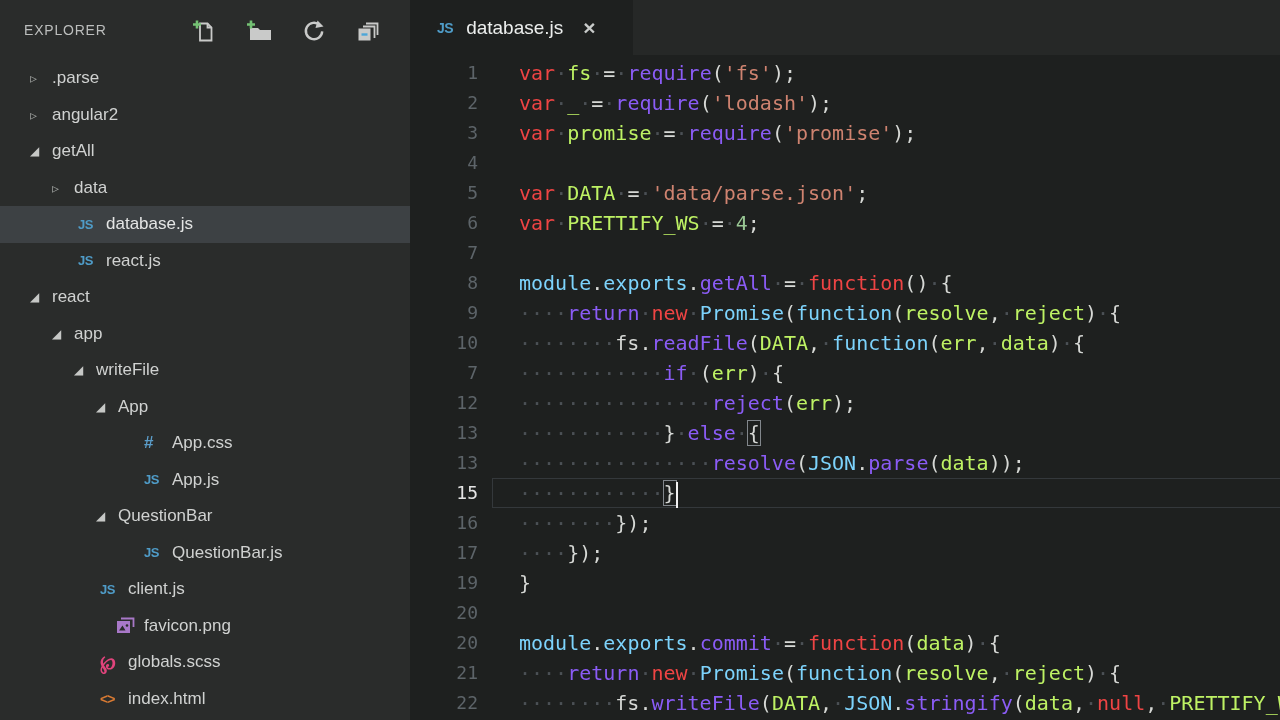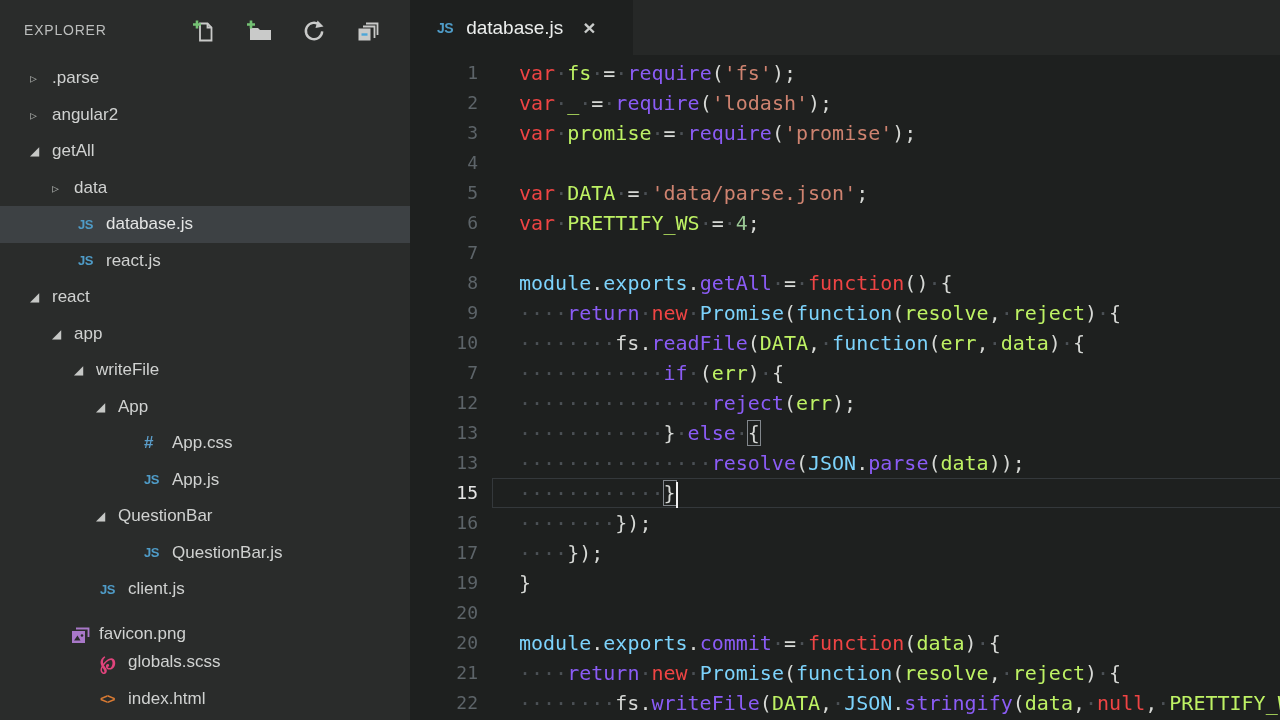--- a/index.html
+++ b/index.html
@@ -161,21 +161,21 @@
             <span class="badge js">JS</span>
           </span>
           <span>QuestionBar.js</span>
         </div>
         <div class="row" style="padding-left: 100px;">
           <span class="ficon">
             <span class="badge js">JS</span>
           </span>
           <span>client.js</span>
         </div>
-        <div class="row" style="padding-left: 71px; align-items: flex-end;">
+        <div class="row" style="padding-left: 116px;">
           <span class="ficon">
             <svg width="19" height="17" viewBox="0 0 19 17">
               <path d="M5 1.5 H17.5 V10" fill="none" stroke="#a878c8" stroke-width="1.8"></path>
               <rect x="1" y="4" width="13" height="12" fill="#a878c8"></rect>
               <path d="M3 13.5 L6.5 8.5 L9.5 13.5 Z" fill="#2a2c2b"></path>
               <circle cx="11" cy="8.5" r="1.3" fill="#2a2c2b"></circle>
             </svg>
           </span>
           <span>favicon.png</span>
         </div>

